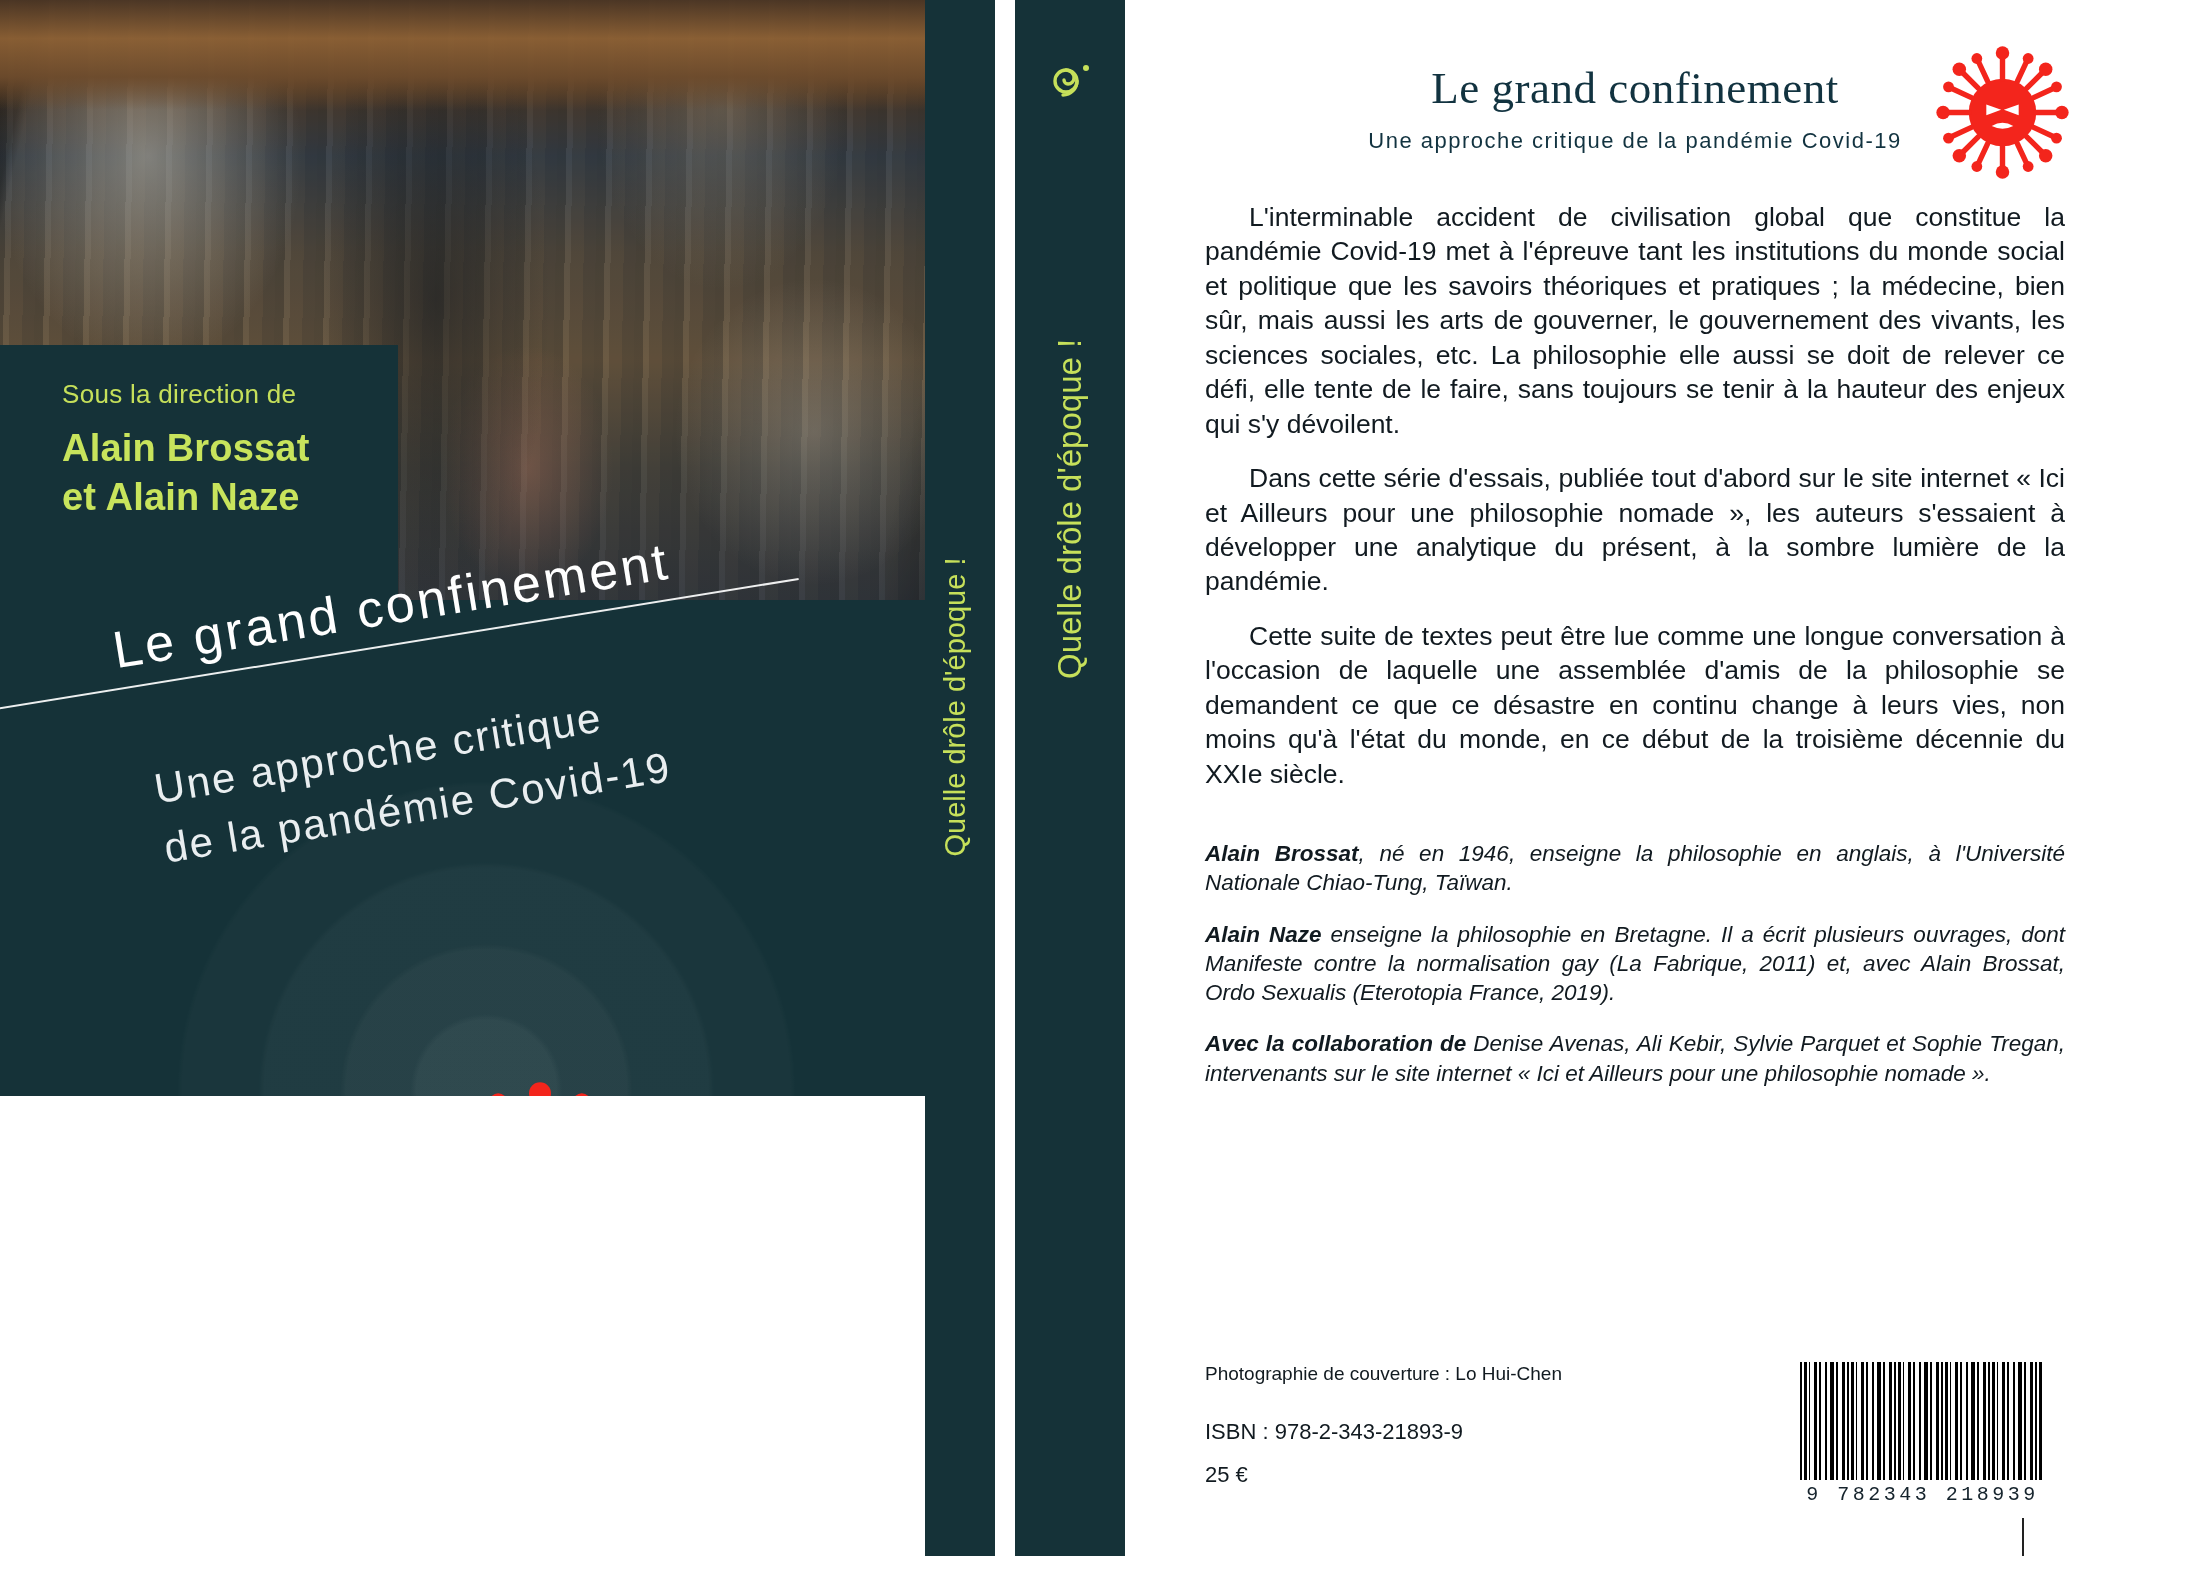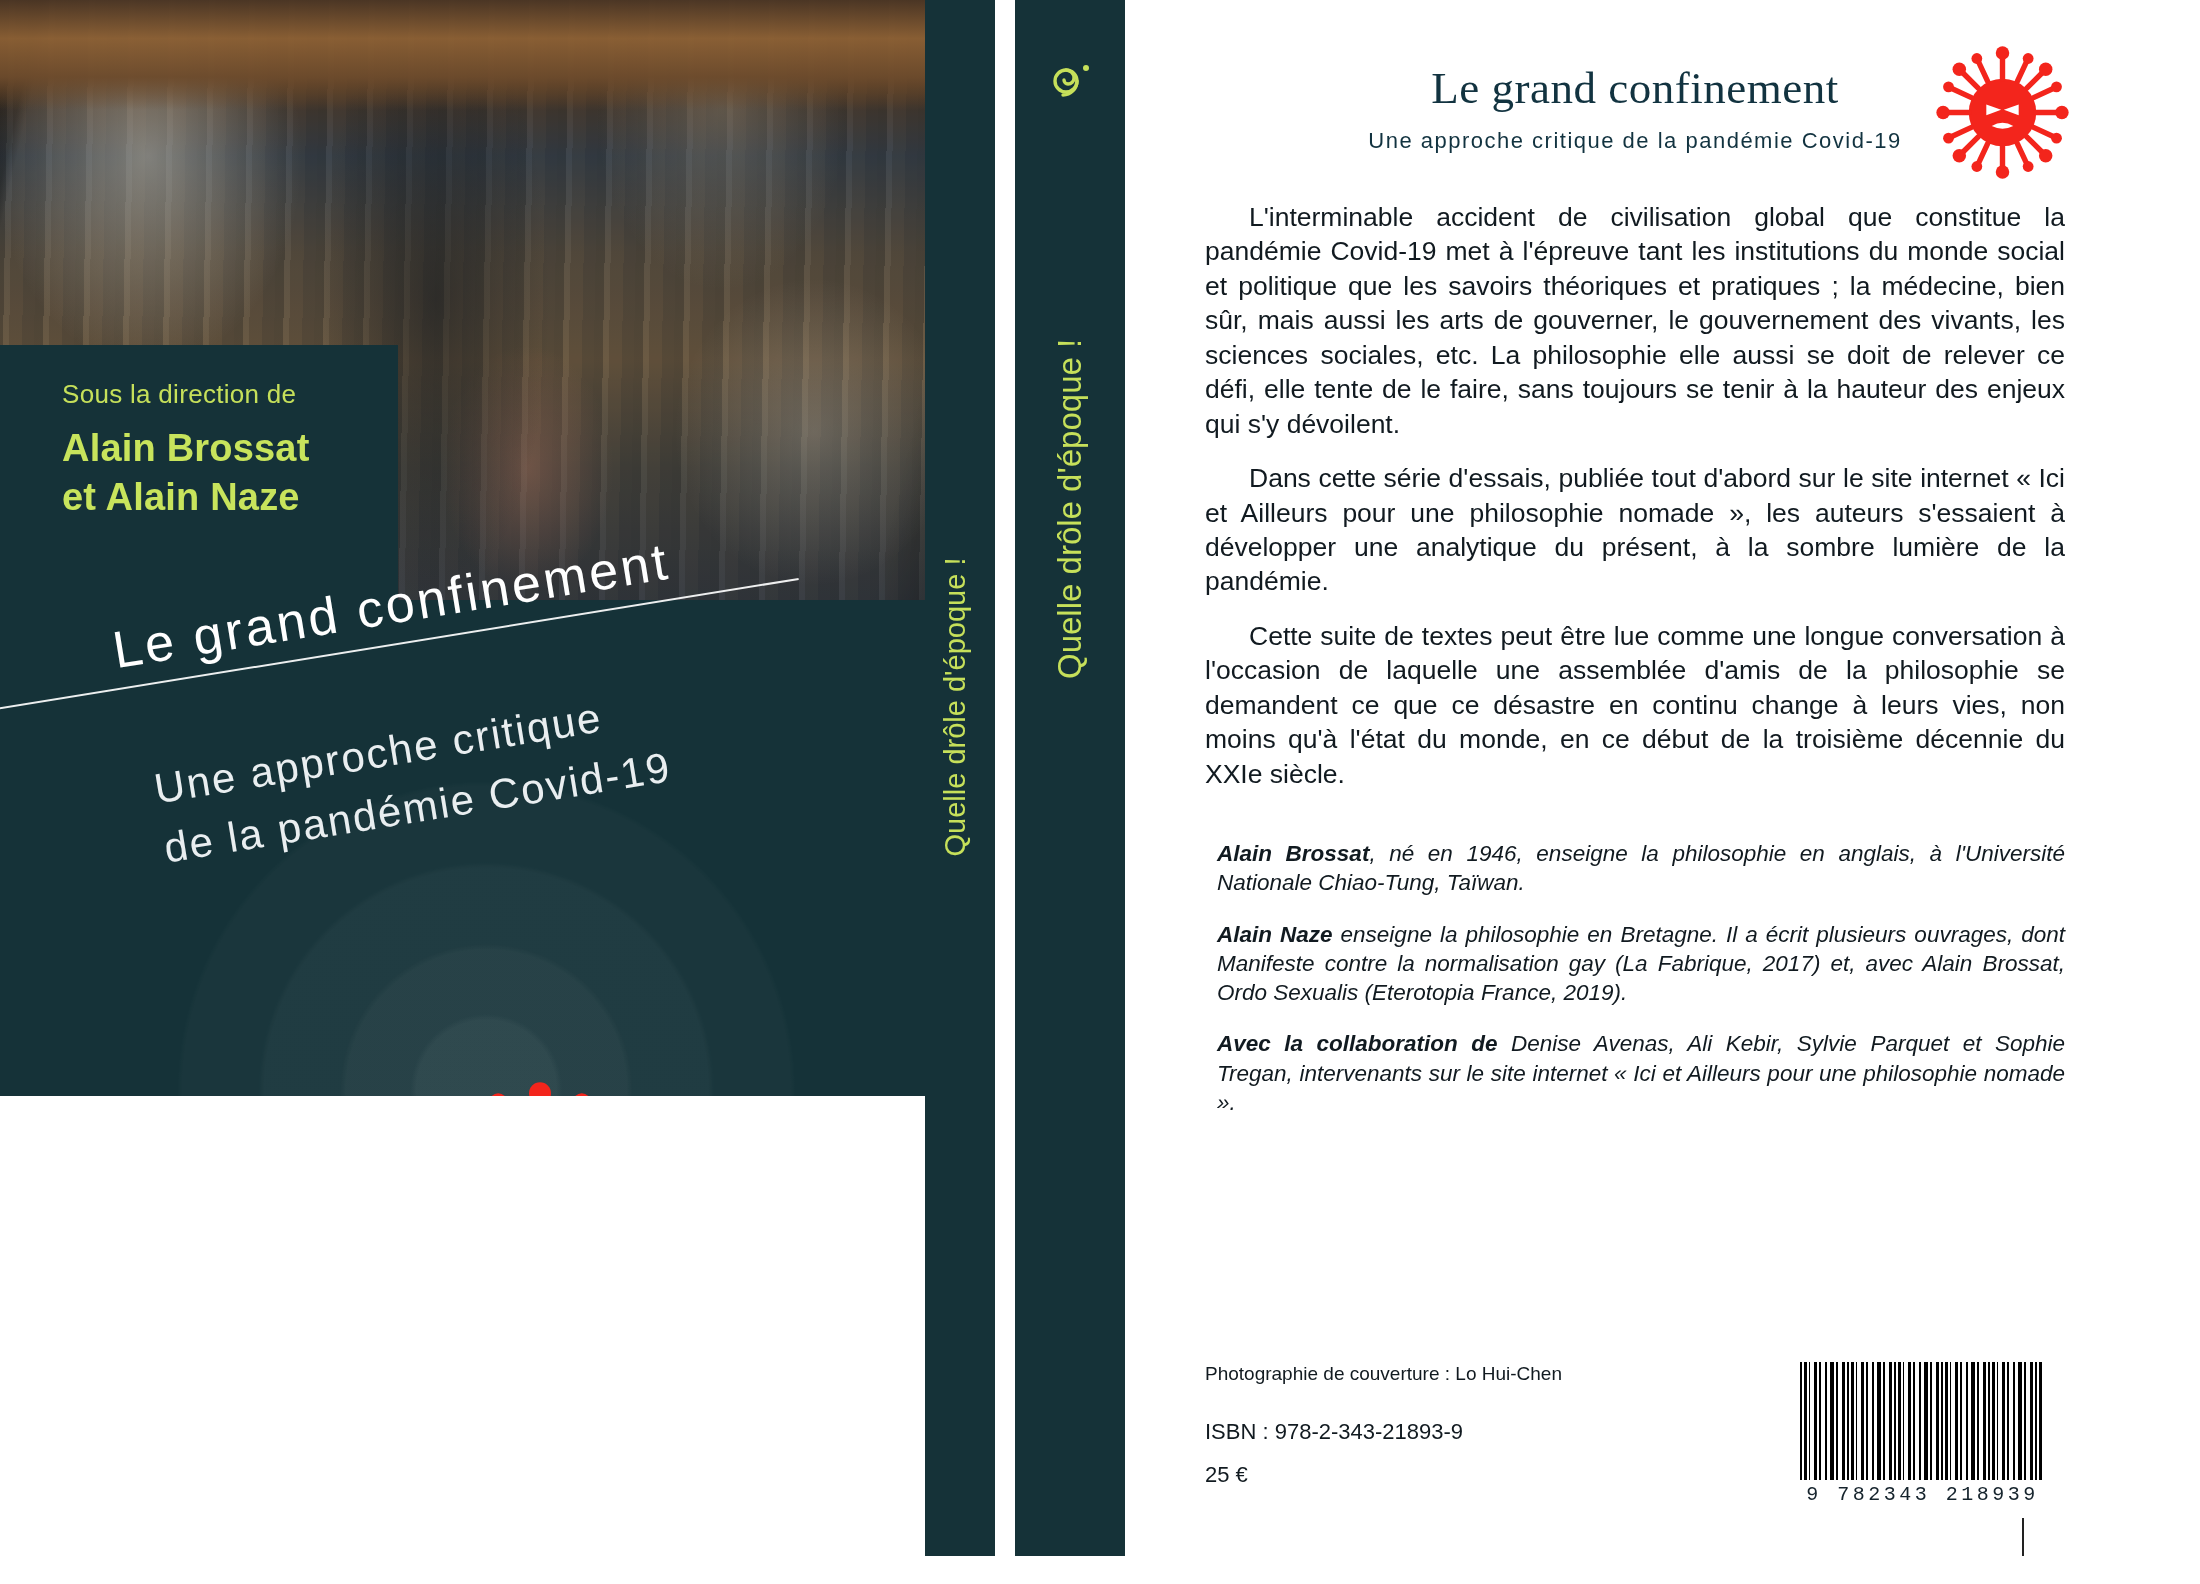--- a/index.html
+++ b/index.html
@@ -272,21 +272,21 @@
     text-indent: 44px;
   }
 
   .bios {
     margin-top: 48px;
     font-size: 22.5px;
     line-height: 1.30;
     text-align: justify;
     color: #111a20;
   }
-  .bios p { margin: 0 0 22px 12px; }
+  .bios p { margin: 0 0 22px 0; }
   .bios .nm { font-weight: bold; font-style: italic; }
   .bios em { font-style: italic; }
 
   .colophon {
     position: absolute;
     left: 80px; top: 1360px;
     width: 520px;
     font-size: 19px;
     line-height: 1.5;
     color: #111a20;
@@ -489,21 +489,21 @@
         <p>L'interminable accident de civilisation global que constitue la pandémie Covid-19 met à l'épreuve tant les institutions du monde social et politique que les savoirs théoriques et pratiques ; la médecine, bien sûr, mais aussi les arts de gouverner, le gouvernement des vivants, les sciences sociales, etc. La philosophie elle aussi se doit de relever ce défi, elle tente de le faire, sans toujours se tenir à la hauteur des enjeux qui s'y dévoilent.</p>
         <p>Dans cette série d'essais, publiée tout d'abord sur le site internet « Ici et Ailleurs pour une philosophie nomade », les auteurs s'essaient à développer une analytique du présent, à la sombre lumière de la pandémie.</p>
         <p>Cette suite de textes peut être lue comme une longue conversation à l'occasion de laquelle une assemblée d'amis de la philosophie se demandent ce que ce désastre en continu change à leurs vies, non moins qu'à l'état du monde, en ce début de la troisième décennie du XXIe siècle.</p>
       </div>
 
       <div class="bios">
         <p>
           <span class="nm">Alain Brossat</span><em>, né en 1946, enseigne la philosophie en anglais, à l'Université Nationale Chiao-Tung, Taïwan.</em>
         </p>
         <p>
-          <span class="nm">Alain Naze</span><em> enseigne la philosophie en Bretagne. Il a écrit plusieurs ouvrages, dont Manifeste contre la normalisation gay (La Fabrique, 2017) et, avec Alain Brossat, Ordo Sexualis (Eterotopia France, 2019).</em>
+          <span class="nm">Alain Naze</span><em> enseigne la philosophie en Bretagne. Il a écrit plusieurs ouvrages, dont Manifeste contre la normalisation gay (La Fabrique, 2011) et, avec Alain Brossat, Ordo Sexualis (Eterotopia France, 2019).</em>
         </p>
         <p>
           <span class="nm">Avec la collaboration de</span><em> Denise Avenas, Ali Kebir, Sylvie Parquet et Sophie Tregan, intervenants sur le site internet « Ici et Ailleurs pour une philosophie nomade ».</em>
         </p>
       </div>
     </div>
 
     <div class="colophon">
       <div>Photographie de couverture : Lo Hui-Chen</div>
       <div class="isbn">ISBN : 978-2-343-21893-9</div>

